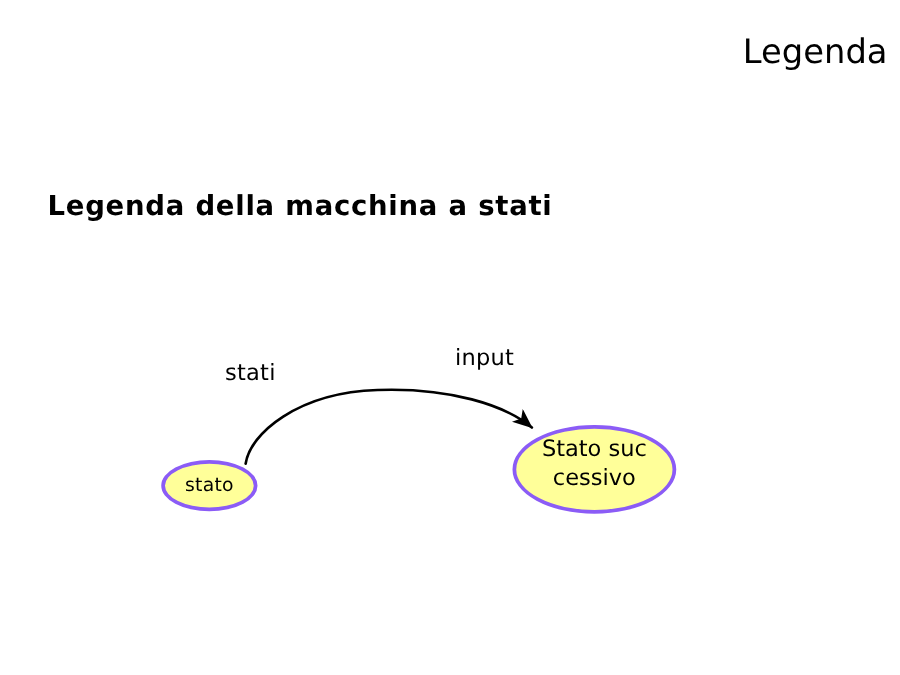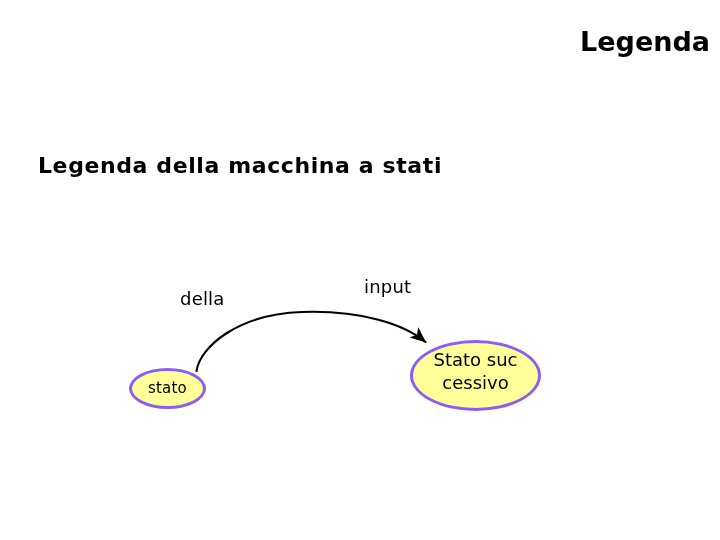--- a/index.html
+++ b/index.html
@@ -23,21 +23,21 @@
     inset: 0;
     background: #ffffff;
   }
 
   
   .header-title {
     position: absolute;
     right: 10px;
     top: 28px;
     font-size: 27px;
-    font-weight: bold;
+    font-weight: normal;
     letter-spacing: 0px;
     line-height: 1.05;
     text-align: right;
     white-space: nowrap;
   }
 
   
   .slide-title {
     position: absolute;
     left: 38px;
@@ -148,18 +148,18 @@
     </svg>
 
     <div class="node node-state" style="background:#ffff99;">
       <span class="node-label">stato</span>
     </div>
 
     <div class="node node-next-state" style="background:#ffff99;">
       <span class="node-label-wrapped">Stato successivo</span>
     </div>
 
-    <div class="edge-label edge-label-input">della</div>
+    <div class="edge-label edge-label-input">stati</div>
 
     <div class="edge-label edge-label-output">input</div>
 
   </div>
 </div>
 
 </body></html>

